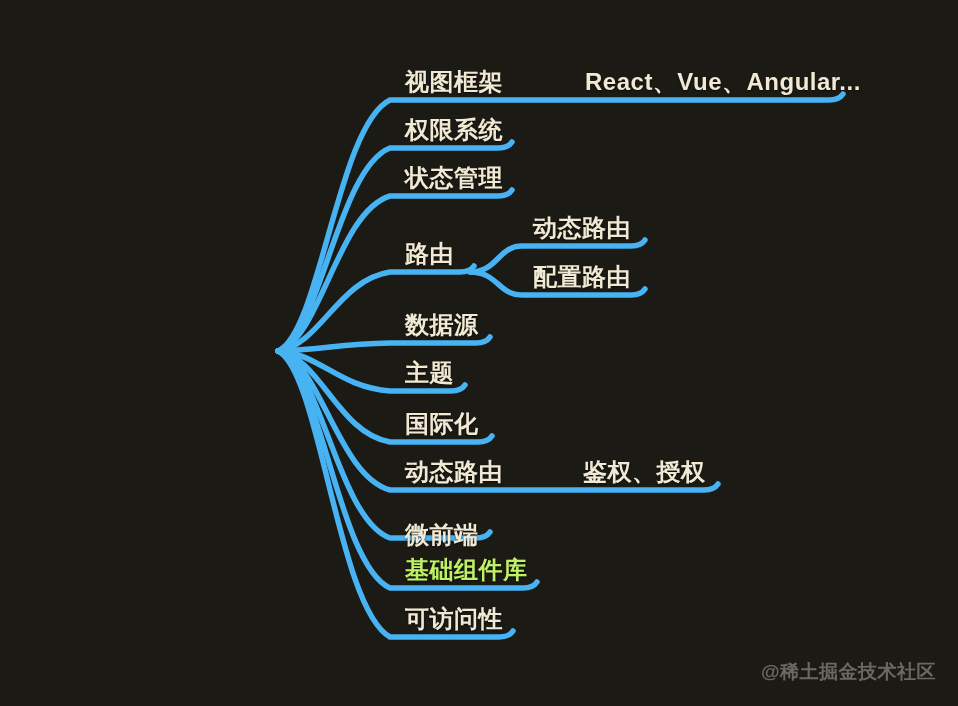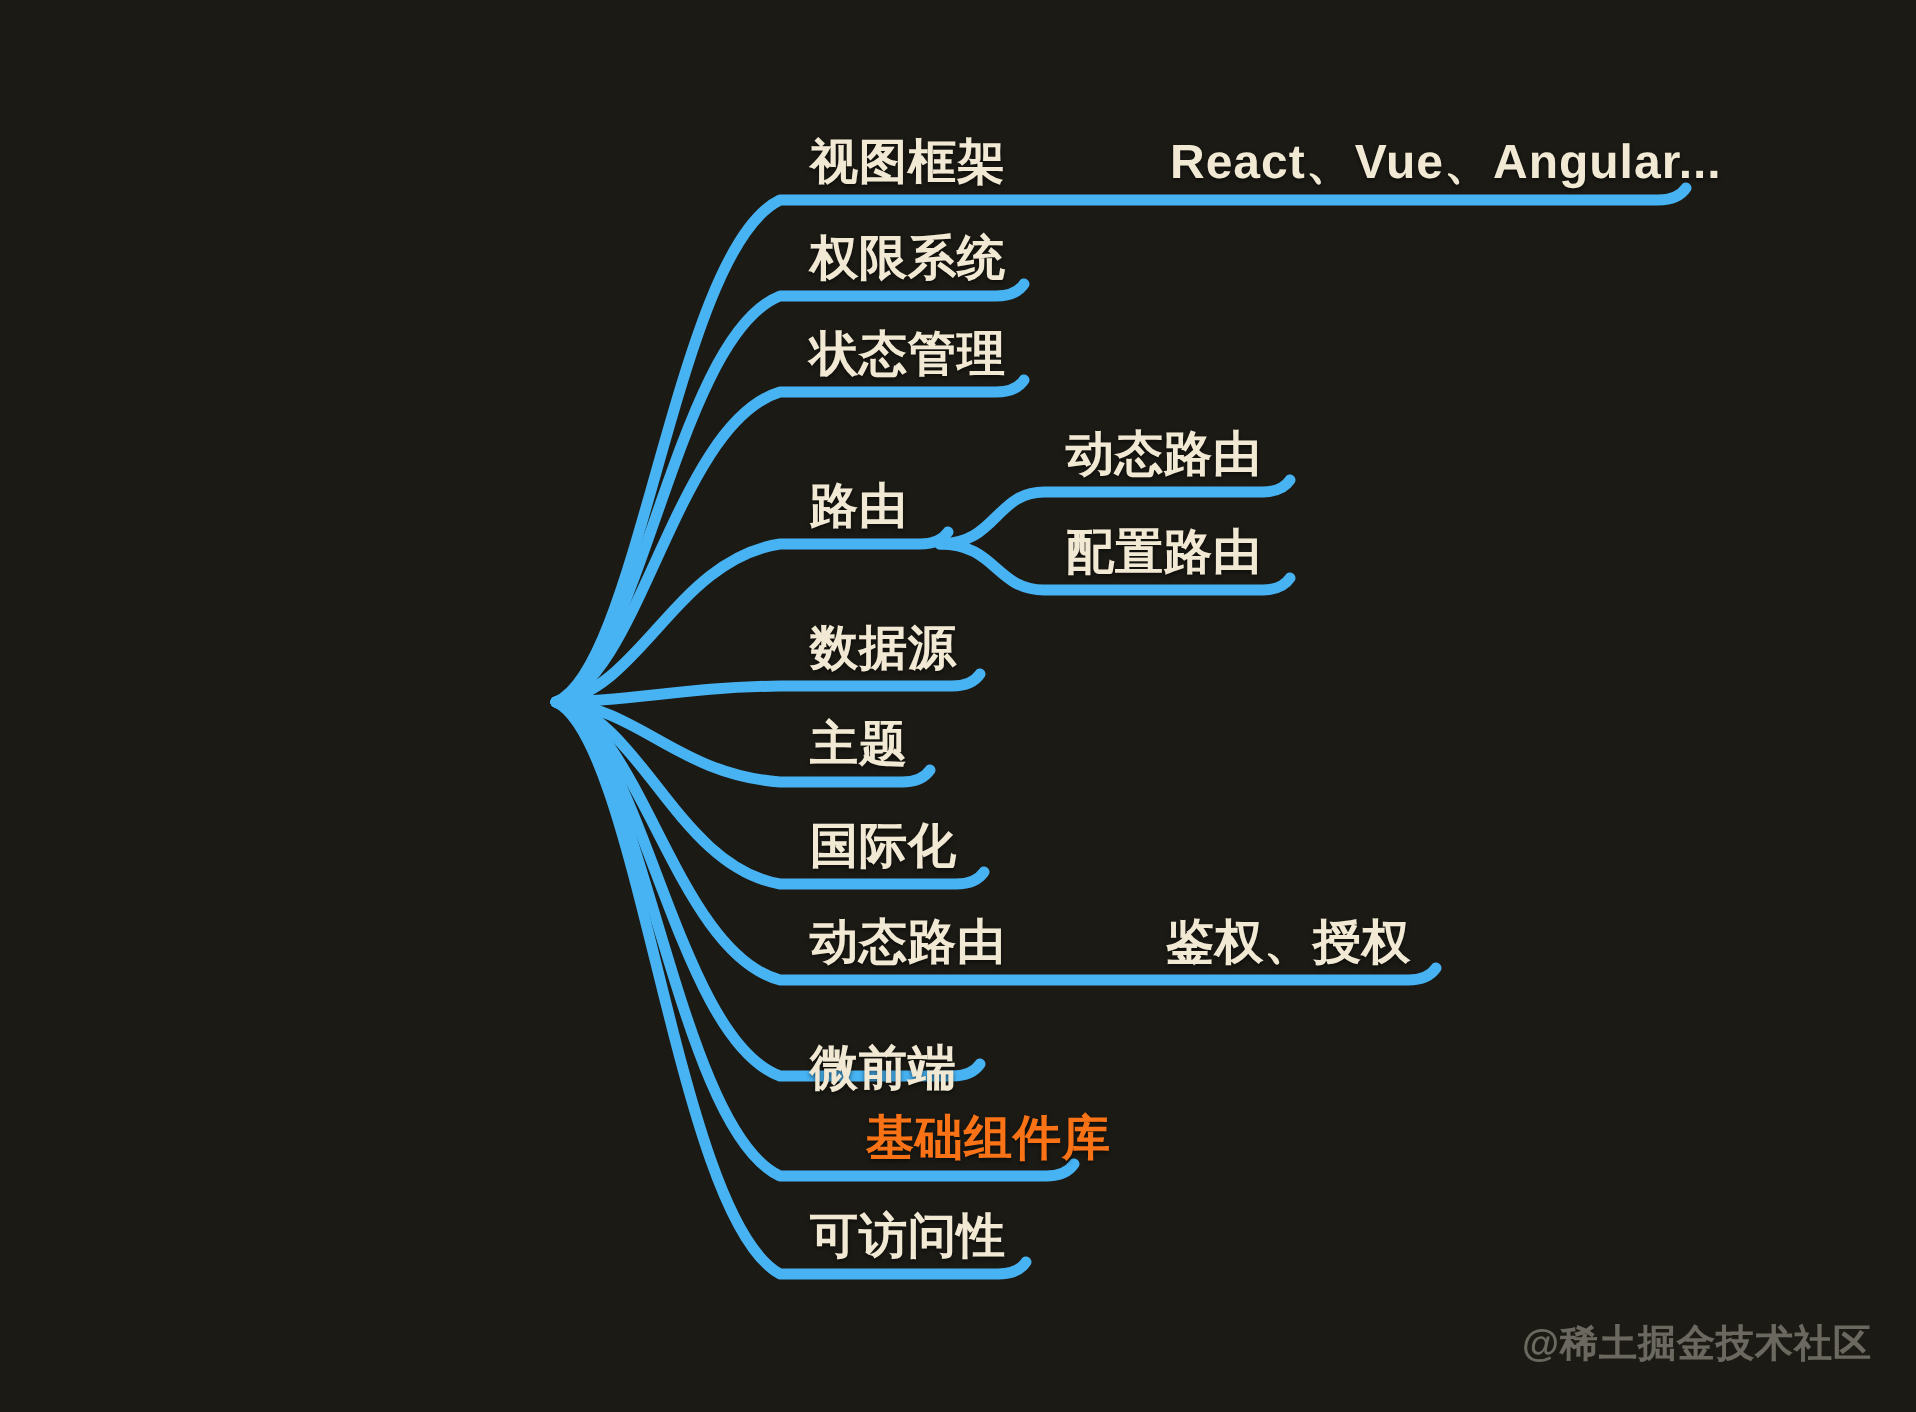--- a/index.html
+++ b/index.html
@@ -47,19 +47,19 @@
       <div class="branch-label" style="left: 405px; top: 165px; color: rgb(241, 233, 211);">状态管理</div>
       <div class="branch-label" style="left: 405px; top: 241px; color: rgb(241, 233, 211); text-align: right;">路由</div>
       <div class="branch-label" style="left: 533px; top: 215px; color: rgb(241, 233, 211);">动态路由</div>
       <div class="branch-label" style="left: 533px; top: 264px; color: rgb(241, 233, 211);">配置路由</div>
       <div class="branch-label" style="left: 405px; top: 312px; color: rgb(241, 233, 211);">数据源</div>
       <div class="branch-label" style="left: 405px; top: 360px; color: rgb(241, 233, 211);">主题</div>
       <div class="branch-label" style="left: 405px; top: 411px; color: rgb(241, 233, 211);">国际化</div>
       <div class="branch-label" style="left: 405px; top: 459px; color: rgb(241, 233, 211);">动态路由</div>
       <div class="branch-label" style="left: 583px; top: 459px; color: rgb(241, 233, 211);">鉴权、授权</div>
       <div class="branch-label" style="left: 405px; top: 507px; color: rgb(241, 233, 211); margin-top: 15px;">微前端</div>
-      <div class="branch-label" style="left: 405px; top: 557px; color: #f97316; margin-left: 28px;">基础组件库</div>
+      <div class="branch-label" style="left: 405px; top: 557px; color: #bef264;">基础组件库</div>
       <div class="branch-label" style="left: 405px; top: 606px; color: rgb(241, 233, 211);">可访问性</div>
     </div>
 
 
   <div id="watermark" style="right: 22px; top: 659px; color: rgb(107, 105, 95);">@稀土掘金技术社区</div>
 </div>
 
 </body></html>

